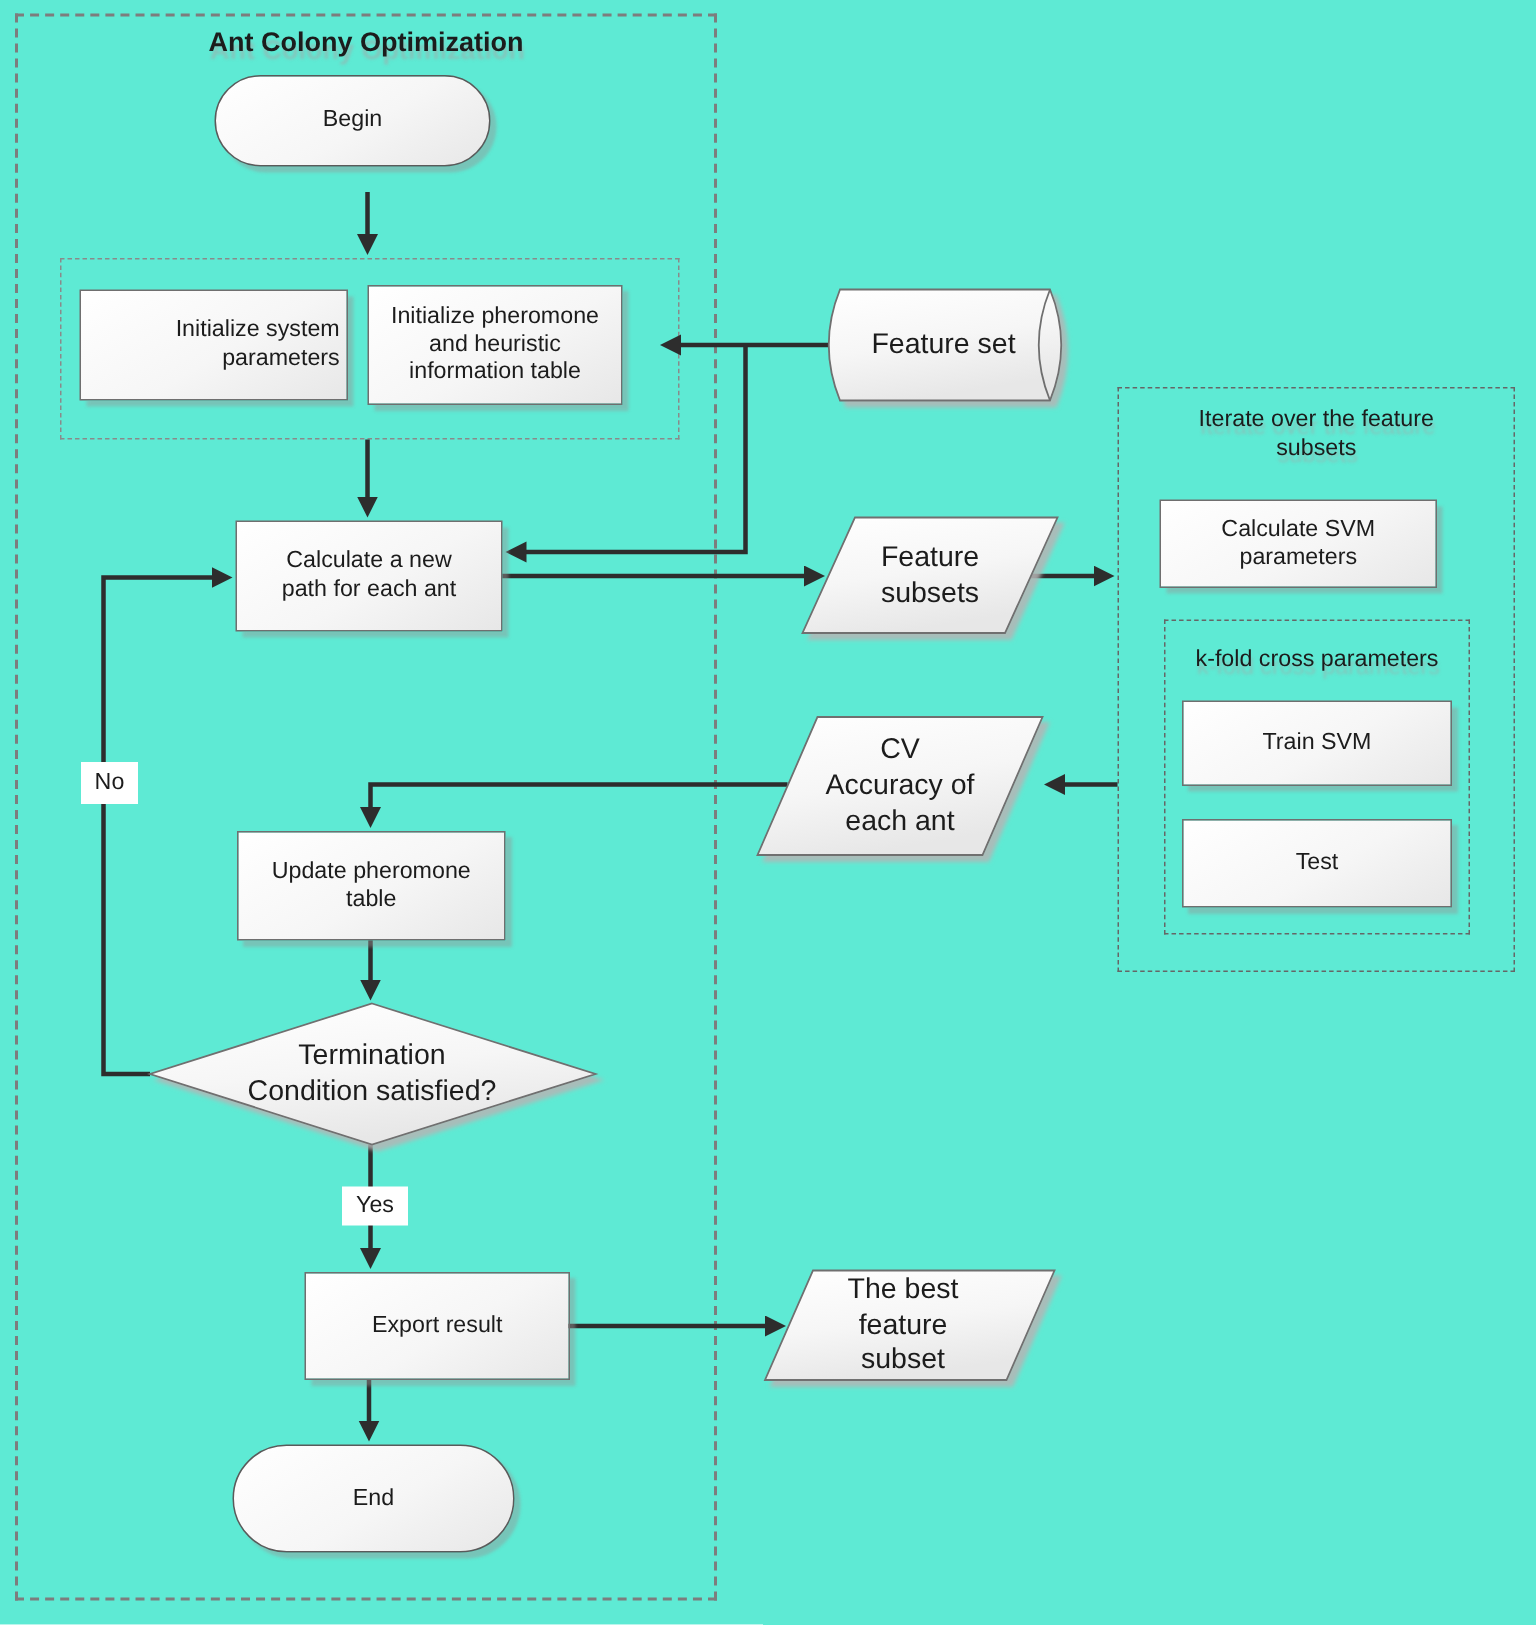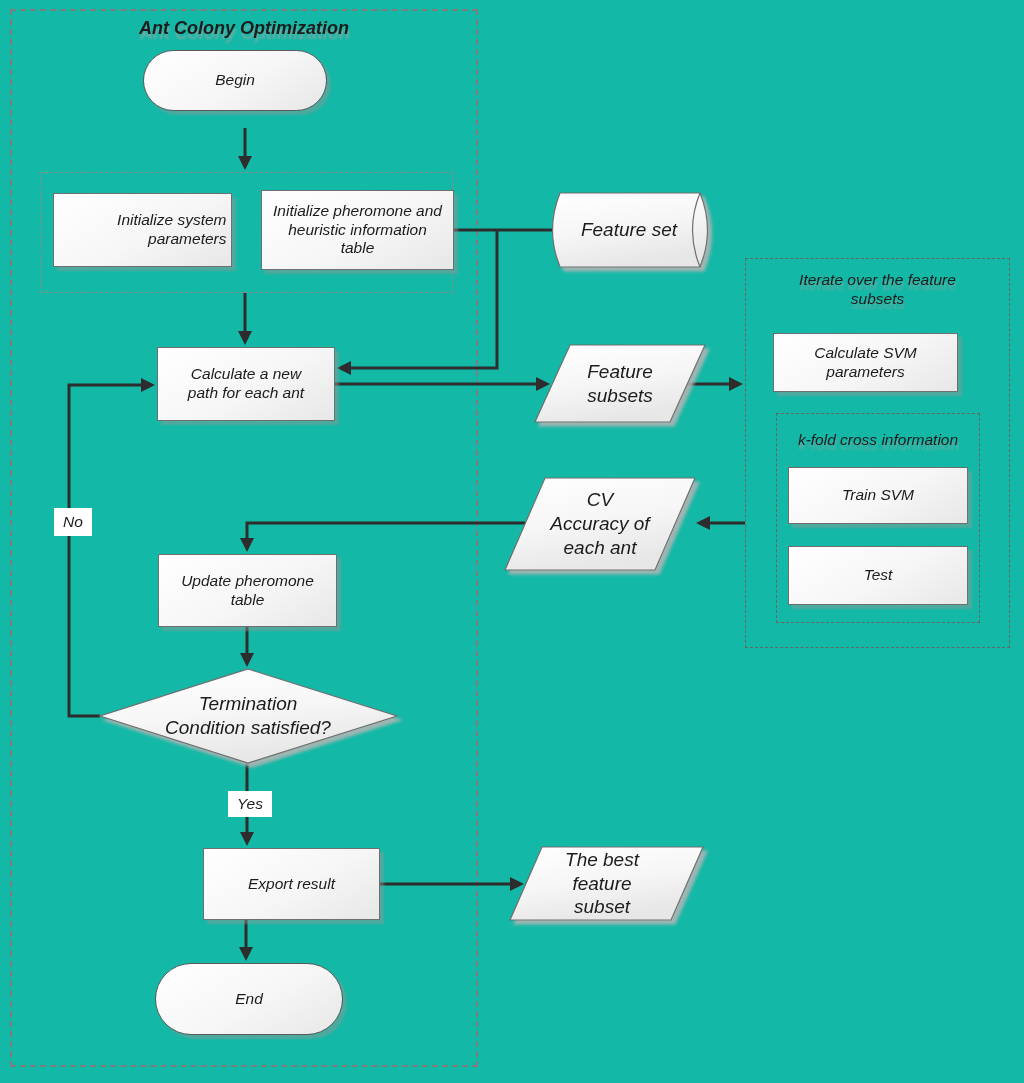--- a/index.html
+++ b/index.html
@@ -1,17 +1,17 @@
 <!DOCTYPE html>
 <html><head>
 <meta charset="utf-8">
 <style>
   html,body{margin:0;padding:0;background:#ffffff;}
-  #stage{position:relative;width:1024px;height:1083px;background:#14b8a6;overflow:hidden;
-         font-family:"Liberation Sans",sans-serif;color:#1c1c1c;font-style:italic;}
+  #stage{position:relative;width:1024px;height:1083px;background:#5eead4;overflow:hidden;
+         font-family:"Liberation Sans",sans-serif;color:#1c1c1c;}
   .dashed{position:absolute;border:1px dashed #8a8a8a;box-sizing:border-box;}
   .dashed.outer{border:2px dashed #7d7d7d;}
   .dashed.dark{border:1px dashed #666666;}
   svg.layer{position:absolute;left:0;top:0;z-index:2;}
   .shape{position:absolute;z-index:3;box-sizing:border-box;
          background:linear-gradient(150deg,#ffffff 0%,#f6f6f6 55%,#e7e7e7 100%);
          border:1px solid #6f6f6f;box-shadow:4px 4px 2px rgba(150,150,150,0.45);
          display:flex;align-items:center;justify-content:center;text-align:center;
          font-size:15.5px;line-height:1.22;}
   .terminator{border-radius:40px;border-color:#5a5a5a;}
@@ -79,21 +79,21 @@
   <div class="label main-title" style="left:10px;top:14px;width:468px;height:28px;">Ant Colony Optimization</div>
 
   <div class="shape terminator" style="left:143px;top:50px;width:184px;height:61px;text-align:center;">
     <span>Begin</span>
   </div>
 
   <div class="shape" style="left:53px;top:193px;width:179px;height:74px;text-align:right;">
     <span style="width:168px;">Initialize system parameters</span>
   </div>
 
-  <div class="shape" style="left:245px;top:190px;width:193px;height:80px;margin-left:16px;">
+  <div class="shape" style="left:245px;top:190px;width:170px;height:80px;">
     <span style="width:172px;">Initialize pheromone and heuristic information table</span>
   </div>
 
   <div class="shape" style="left:157px;top:347px;width:178px;height:74px;">
     <span style="width:140px;">Calculate a new path for each ant</span>
   </div>
 
   <div class="shape" style="left:773px;top:333px;width:185px;height:59px;">
     <span style="width:170px;">Calculate SVM parameters</span>
   </div>
@@ -120,18 +120,18 @@
 
   <div class="label" style="left:558px;top:193px;width:142px;height:74px;z-index:4;">Feature set</div>
   <div class="label" style="left:552px;top:345px;width:136px;height:77px;">Feature<br>subsets</div>
   <div class="label" style="left:517px;top:478px;width:166px;height:92px;">CV<br>Accuracy of<br>each ant</div>
   <div class="label" style="left:522px;top:847px;width:160px;height:73px;">The best<br>feature<br>subset</div>
   <div class="label" style="left:120px;top:669px;width:256px;height:94px;">Termination<br>Condition satisfied?</div>
 
   <div class="label group-title" style="left:755px;top:266px;width:245px;height:46px;">
       <span style="width:190px;text-align:center;">Iterate over the feature subsets</span>
     </div>
-  <div class="label group-title" style="left:776px;top:428px;width:204px;height:24px;">k-fold cross information</div>
+  <div class="label group-title" style="left:776px;top:428px;width:204px;height:24px;">k-fold cross parameters</div>
 
   <div class="label edge-label" style="left:54px;top:508px;width:32px;height:28px;z-index:4;">No</div>
   <div class="label edge-label" style="left:228px;top:791px;width:38px;height:26px;z-index:4;">Yes</div>
 
 </div>
 
 </body></html>

